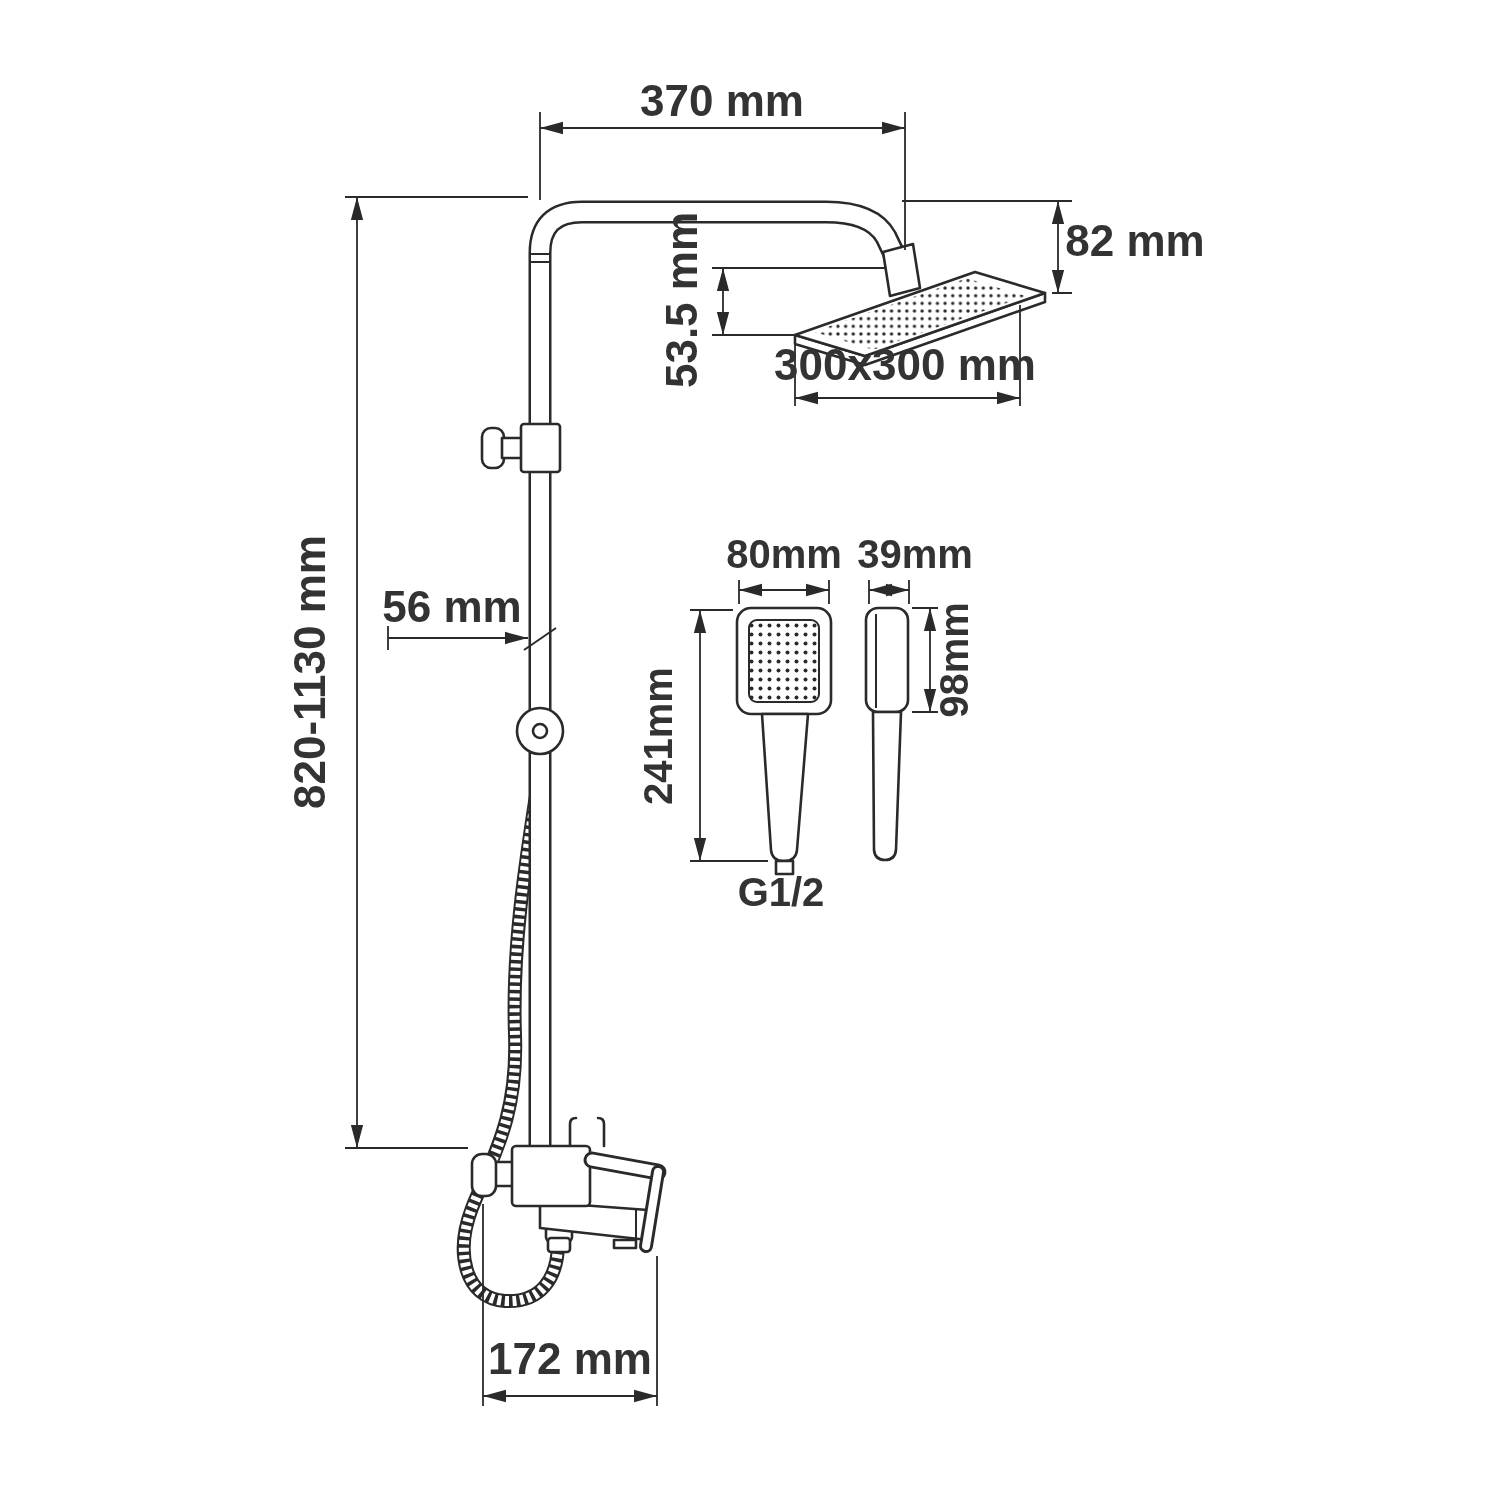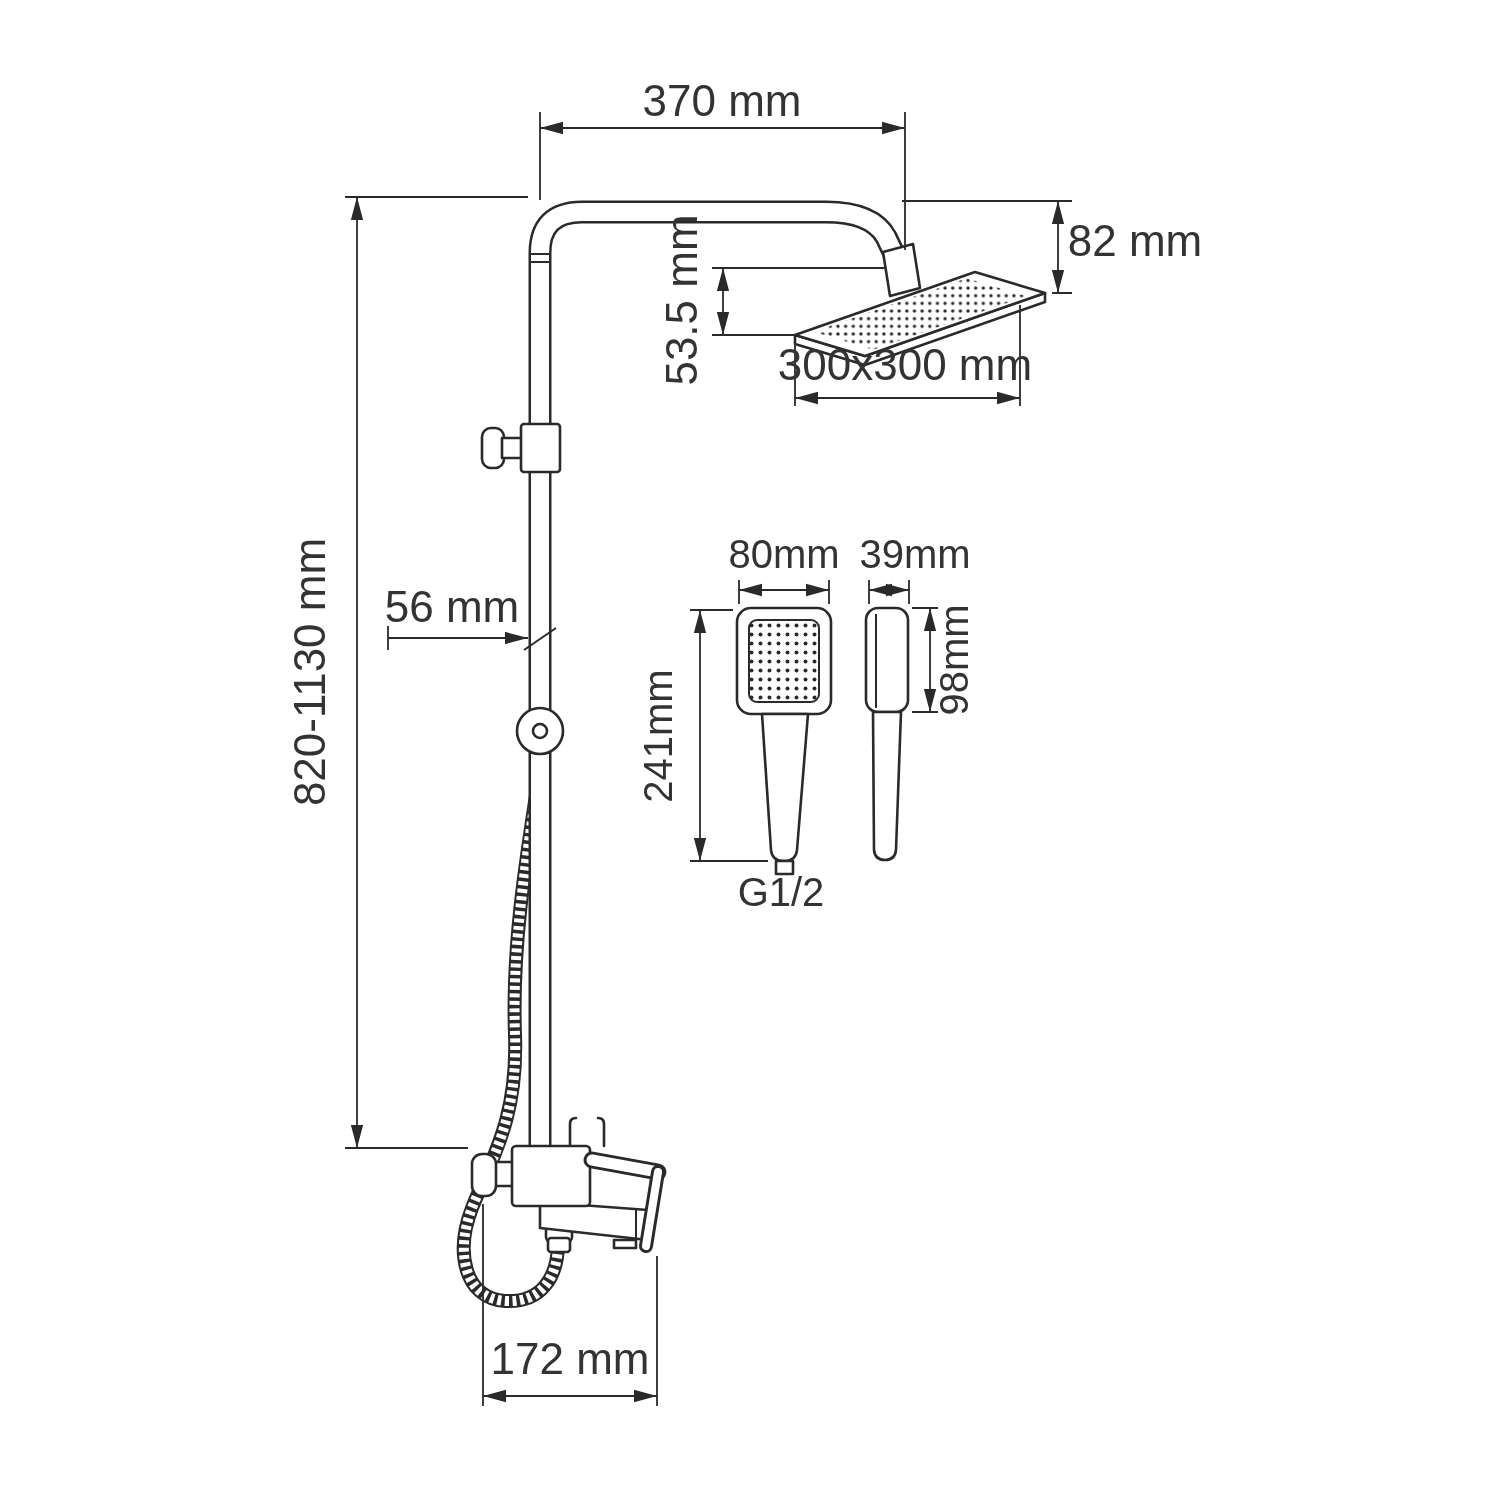--- a/index.html
+++ b/index.html
@@ -1,16 +1,16 @@
 <!DOCTYPE html>
 <html><head>
 <meta charset="utf-8">
 <style>
   html,body{margin:0;padding:0;background:#ffffff;}
-  .stage{width:1500px;height:1500px;position:relative;background:#ffffff;overflow:hidden;}
+  .stage{width:1500px;height:1500px;position:relative;background:#ffffff;overflow:hidden;font-weight:bold;}
   svg{display:block;}
   .ln{stroke:#2a2a2a;stroke-width:2.6;fill:none;stroke-linecap:round;stroke-linejoin:round;}
   .thin{stroke:#2a2a2a;stroke-width:2;fill:none;}
   .fw{fill:#ffffff;stroke:#2a2a2a;stroke-width:2.6;stroke-linejoin:round;}
   .dim{stroke:#2a2a2a;stroke-width:1.8;fill:none;}
   .ext{stroke:#2a2a2a;stroke-width:1.8;fill:none;}
   .lbl{font-family:"Liberation Sans",sans-serif;font-size:44px;fill:#333333;text-anchor:middle;}
   .lbl2{font-family:"Liberation Sans",sans-serif;font-size:40px;fill:#333333;text-anchor:middle;}
 </style>
 </head>

